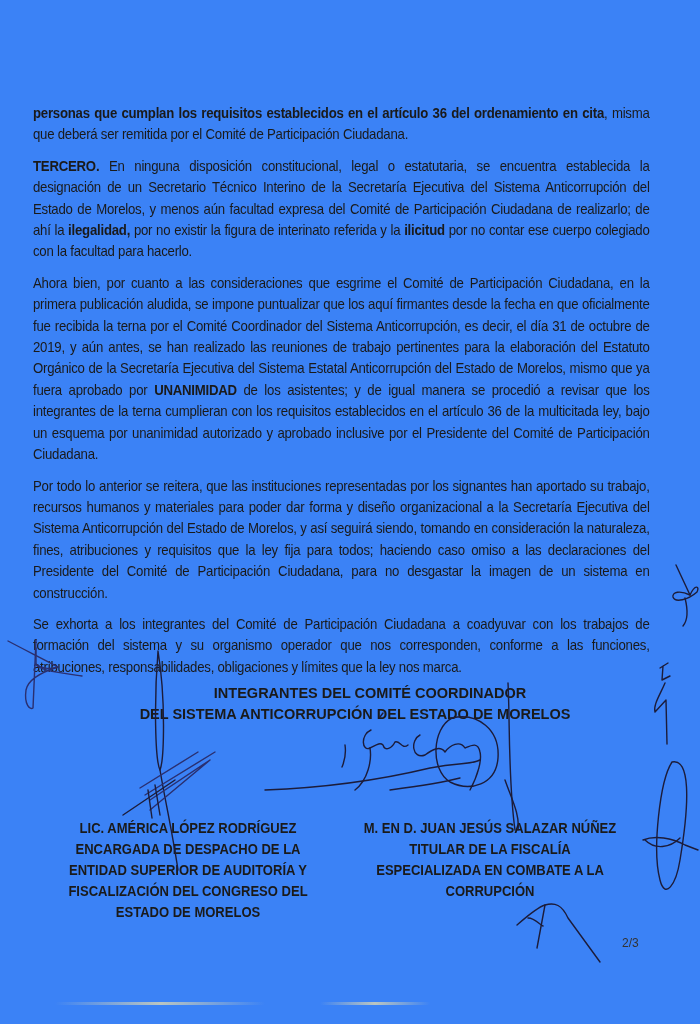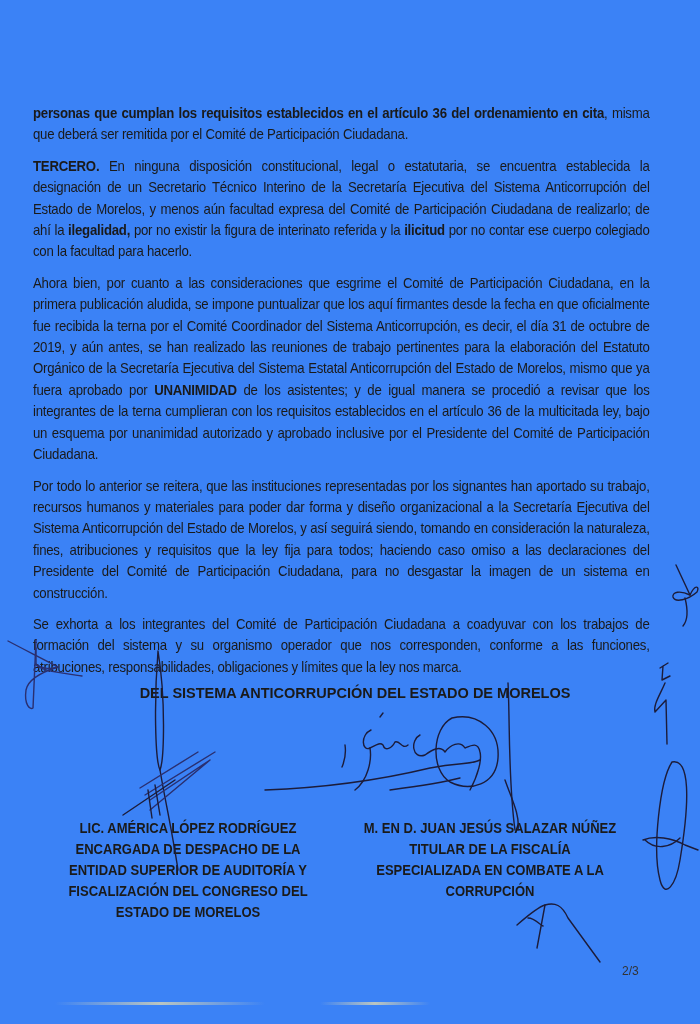--- a/index.html
+++ b/index.html
@@ -63,21 +63,21 @@
     text-align: center;
     transform: scaleX(0.93);
     transform-origin: center top;
   }
   .sig-left { left: 48px; width: 280px; }
   .sig-right { left: 345px; width: 290px; }
   .sig-block .line { display: block; white-space: nowrap; }
   .page-number {
     position: absolute;
     left: 622px;
-    top: 964px;
+    top: 936px;
     font-size: 12px;
     color: #333;
   }
   svg.ink {
     position: absolute;
     left: 0; top: 0;
     width: 700px; height: 1024px;
     pointer-events: none;
   }
   .ink path {
@@ -102,20 +102,21 @@
 
   <div class="body-text" id="body-text">
       <p class="para"><span class="b">personas que cumplan los requisitos establecidos en el artículo 36 del ordenamiento en cita</span><span>, misma que deberá ser remitida por el Comité de Participación Ciudadana.</span></p>
       <p class="para"><span class="b">TERCERO.</span><span> En ninguna disposición constitucional, legal o estatutaria, se encuentra establecida la designación de un Secretario Técnico Interino de la Secretaría Ejecutiva del Sistema Anticorrupción del Estado de Morelos, y menos aún facultad expresa del Comité de Participación Ciudadana de realizarlo; de ahí la </span><span class="b">ilegalidad,</span><span> por no existir la figura de interinato referida y la </span><span class="b">ilicitud</span><span> por no contar ese cuerpo colegiado con la facultad para hacerlo.</span></p>
       <p class="para"><span>Ahora bien, por cuanto a las consideraciones que esgrime el Comité de Participación Ciudadana, en la primera publicación aludida, se impone puntualizar que los aquí firmantes desde la fecha en que oficialmente fue recibida la terna por el Comité Coordinador del Sistema Anticorrupción, es decir, el día 31 de octubre de 2019, y aún antes, se han realizado las reuniones de trabajo pertinentes para la elaboración del Estatuto Orgánico de la Secretaría Ejecutiva del Sistema Estatal Anticorrupción del Estado de Morelos, mismo que ya fuera aprobado por </span><span class="b">UNANIMIDAD</span><span> de los asistentes; y de igual manera se procedió a revisar que los integrantes de la terna cumplieran con los requisitos establecidos en el artículo 36 de la multicitada ley, bajo un esquema por unanimidad autorizado y aprobado inclusive por el Presidente del Comité de Participación Ciudadana.</span></p>
       <p class="para"><span>Por todo lo anterior se reitera, que las instituciones representadas por los signantes han aportado su trabajo, recursos humanos y materiales para poder dar forma y diseño organizacional a la Secretaría Ejecutiva del Sistema Anticorrupción del Estado de Morelos, y así seguirá siendo, tomando en consideración la naturaleza, fines, atribuciones y requisitos que la ley fija para todos; haciendo caso omiso a las declaraciones del Presidente del Comité de Participación Ciudadana, para no desgastar la imagen de un sistema en construcción.</span></p>
       <p class="para"><span>Se exhorta a los integrantes del Comité de Participación Ciudadana a coadyuvar con los trabajos de formación del sistema y su organismo operador que nos corresponden, conforme a las funciones, atribuciones, responsabilidades, obligaciones y límites que la ley nos marca.</span></p>
     </div>
 
   <div class="heading-block">
+    <span class="line l1">INTEGRANTES DEL COMITÉ COORDINADOR</span>
     <span class="line l2">DEL SISTEMA ANTICORRUPCIÓN DEL ESTADO DE MORELOS</span>
   </div>
 
   <div class="sig-block sig-left">
     <span class="line">LIC. AMÉRICA LÓPEZ RODRÍGUEZ</span>
     <span class="line">ENCARGADA DE DESPACHO DE LA</span>
     <span class="line">ENTIDAD SUPERIOR DE AUDITORÍA Y</span>
     <span class="line">FISCALIZACIÓN DEL CONGRESO DEL</span>
     <span class="line">ESTADO DE MORELOS</span>
   </div>

